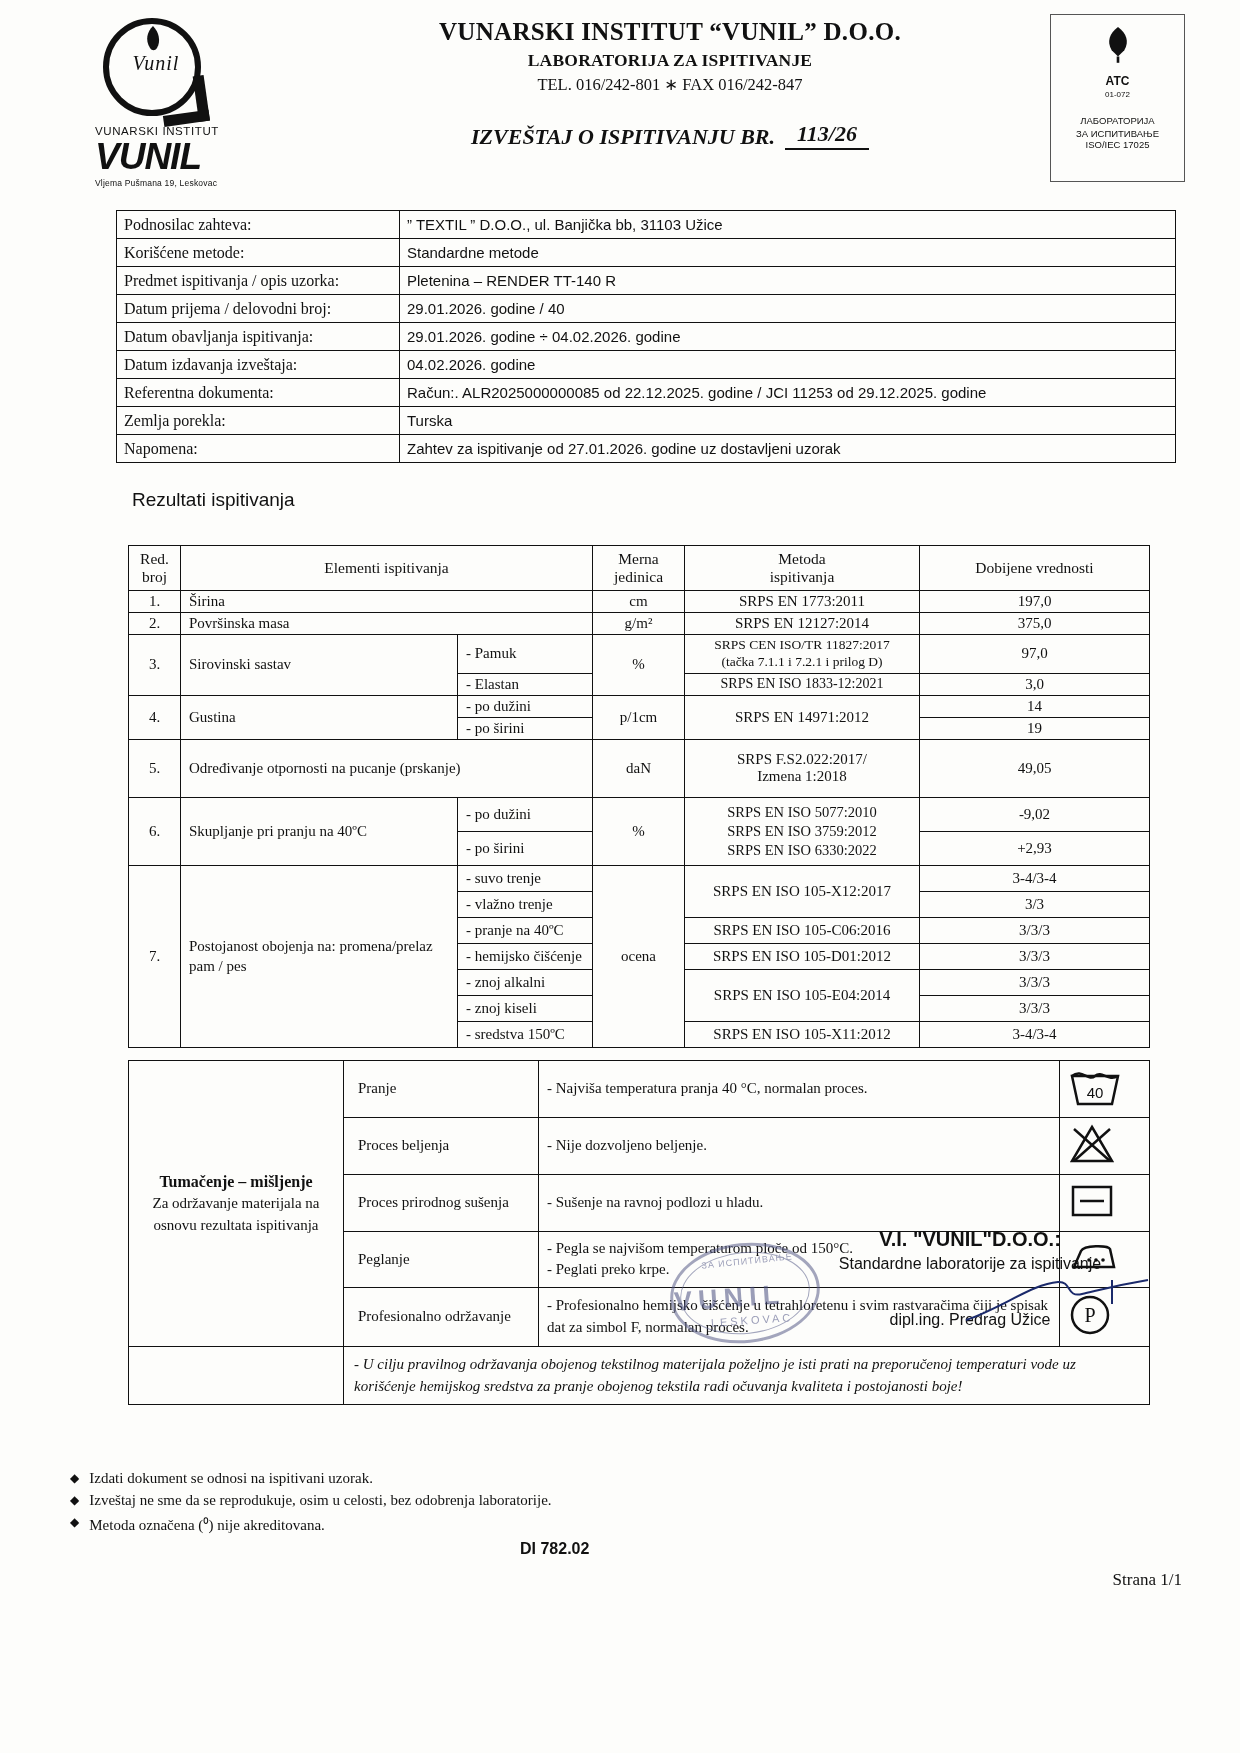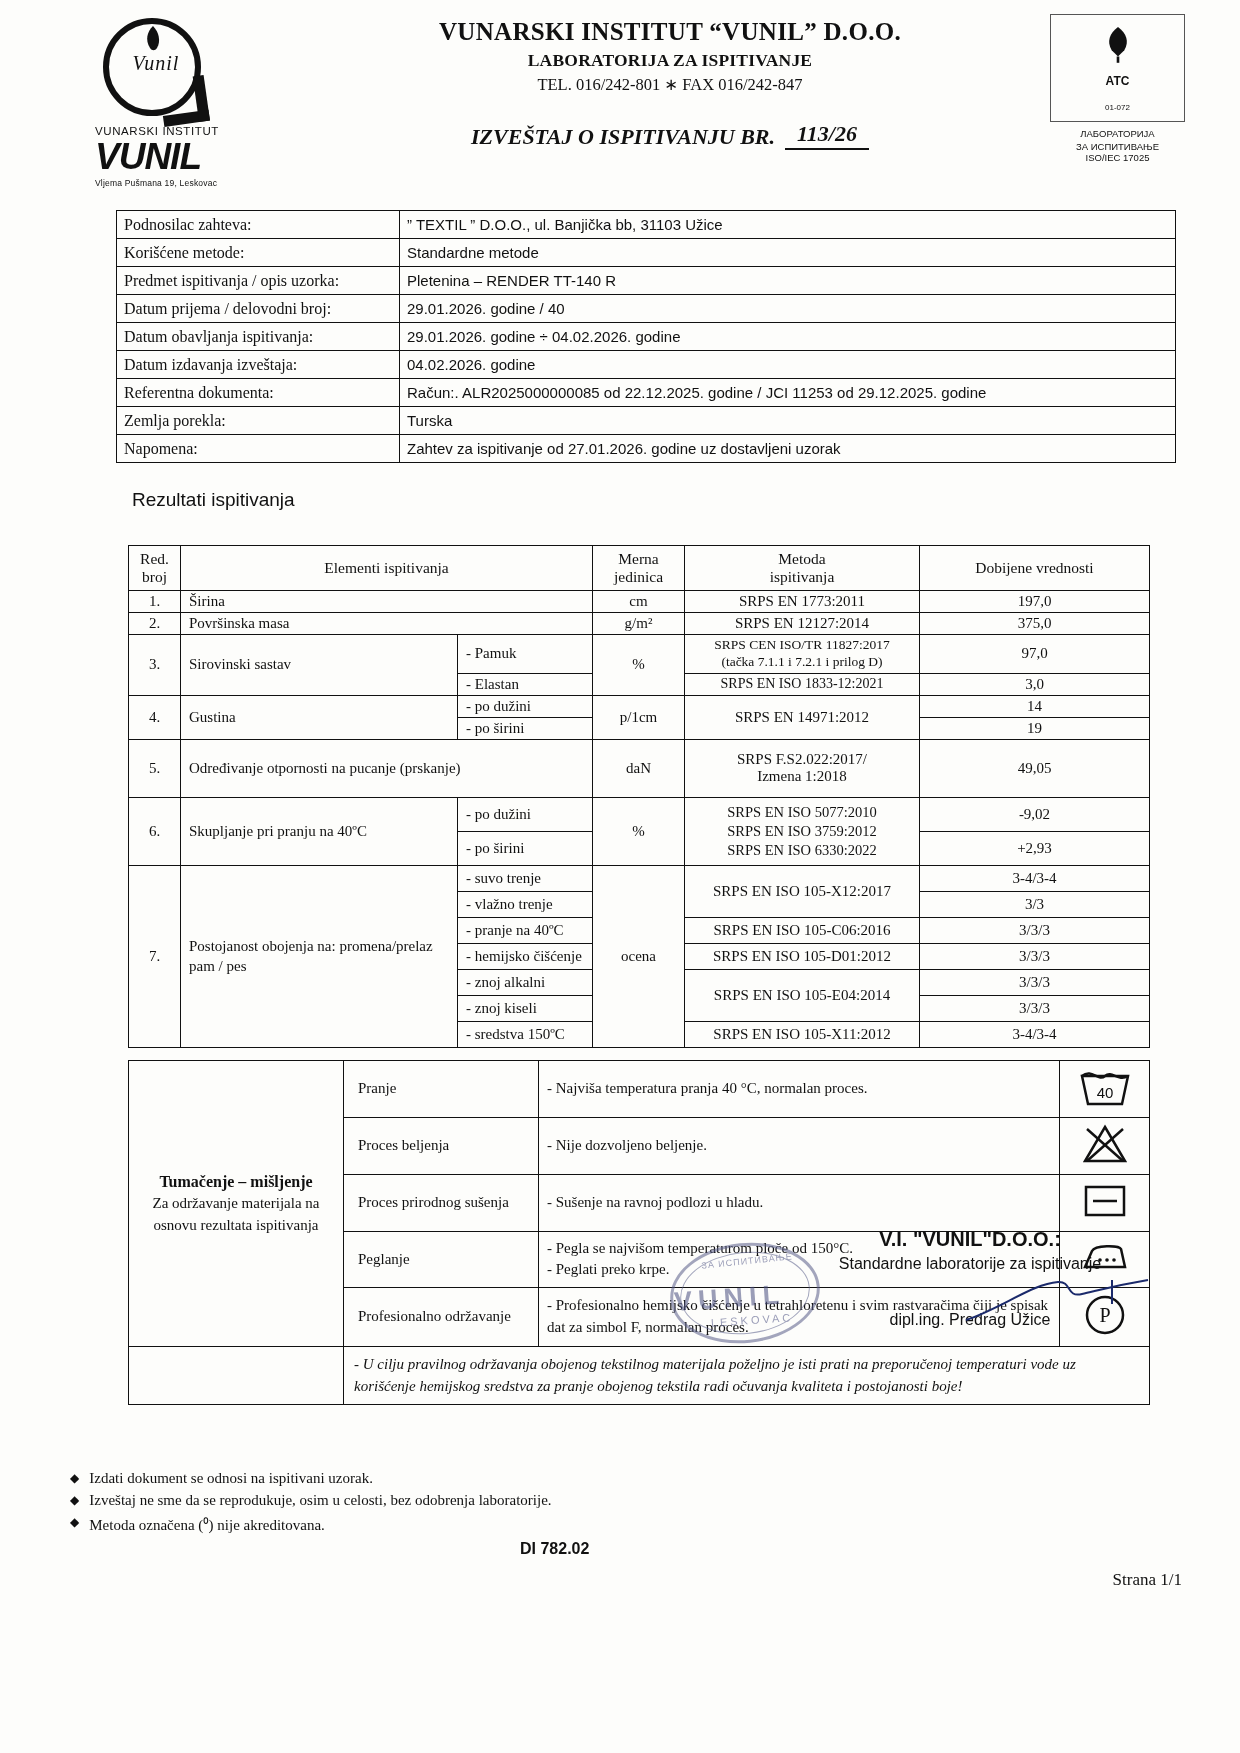--- a/index.html
+++ b/index.html
@@ -46,24 +46,24 @@
   .t2 { font-size:17.5px; font-weight:bold; letter-spacing:.2px; margin-top:4px; }
   .t3 { font-size:17px; margin-top:5px; }
   .t4 { font-size:16.5px; margin-top:4px; }
   .report-line {
     margin-top:26px; font-size:22px; font-style:italic; font-weight:bold;
     display:flex; justify-content:center; align-items:flex-end; gap:10px;
   }
   .report-no { border-bottom:2px solid #111; padding:0 12px 1px 12px; font-style:italic; font-weight:bold; }
 
   .atc-col { width:150px; }
-  .atc-box { border:1px solid #555; width:135px; height:108px; text-align:center; padding-top:10px; }
+  .atc-box { border:1px solid #555; width:135px; height:168px; text-align:center; padding-top:10px; }
   .atc-logo { margin:0 auto; width:42px; height:42px; }
   .atc-t1 { font-family:"Liberation Sans", sans-serif; font-weight:bold; font-size:12px; margin-top:3px; }
-  .atc-t2 { font-family:"Liberation Sans", sans-serif; font-size:8px; margin-top:15px; }
+  .atc-t2 { font-family:"Liberation Sans", sans-serif; font-size:8px; margin-top:2px; }
   .atc-t3 { font-family:"Liberation Sans", sans-serif; font-size:9.5px; margin-top:16px; line-height:1.35; }
   .atc-t4 { font-family:"Liberation Sans", sans-serif; font-size:9.5px; }
 
   
   table { border-collapse:collapse; }
   .info-tbl { width:1060px; margin:22px 0 0 76px; border:1.6px solid #111; }
   .info-tbl td { border:1px solid #111; padding:3px 7px; font-size:16px; vertical-align:middle; height:28px;}
   .info-tbl td.lbl { width:283px; }
   .info-tbl td.val { font-family:"Liberation Sans", sans-serif; font-size:15px; }
 
@@ -83,21 +83,21 @@
   .tall { font-size:16.5px; }
 
   
   .care-wrap { margin:12px 0 0 88px; width:1022px; }
   .care-tbl { width:100%; border:1.6px solid #111; }
   .care-tbl td { border:1px solid #111; font-size:15px; padding:5px 8px; vertical-align:middle; }
   .care-left { width:215px; text-align:center; font-size:14.5px; line-height:1.45; }
   .care-left b { font-size:16px; }
   .care-name { width:195px; padding-left:14px !important; font-size:15.5px; }
   .care-desc { font-size:15px; line-height:1.45; }
-  .care-sym { width:90px; text-align:center; }
+  .care-sym { width:90px; text-align:left; }
   .care-note { font-style:italic; font-size:14.5px; line-height:1.5; padding:6px 10px !important; }
 
   
   .sig { position:absolute; right:60px; top:1228px; text-align:center; width:420px; }
   .sig .s1 { font-family:"Liberation Sans", sans-serif; font-weight:bold; font-size:20px; }
   .sig .s2 { font-family:"Liberation Sans", sans-serif; font-size:16px; margin-top:4px; }
   .sig .s3 { font-family:"Liberation Sans", sans-serif; font-size:16px; margin-top:38px; }
   .sig-line { position:absolute; right:88px; top:1278px; width:190px; height:46px; }
 
   .stamp { position:absolute; left:660px; top:1238px; width:230px; height:110px; opacity:.55; }

